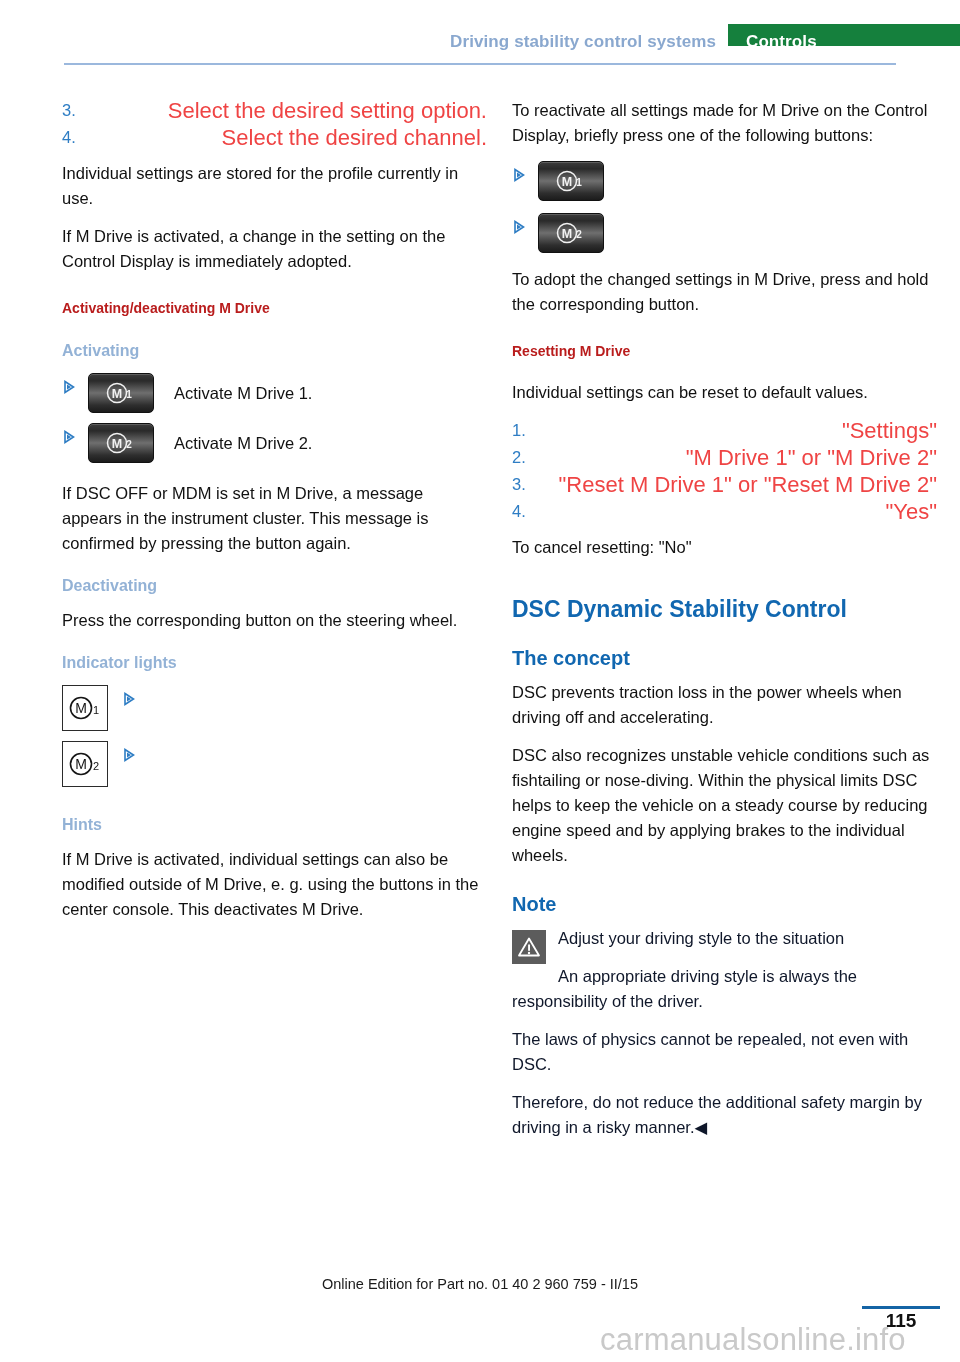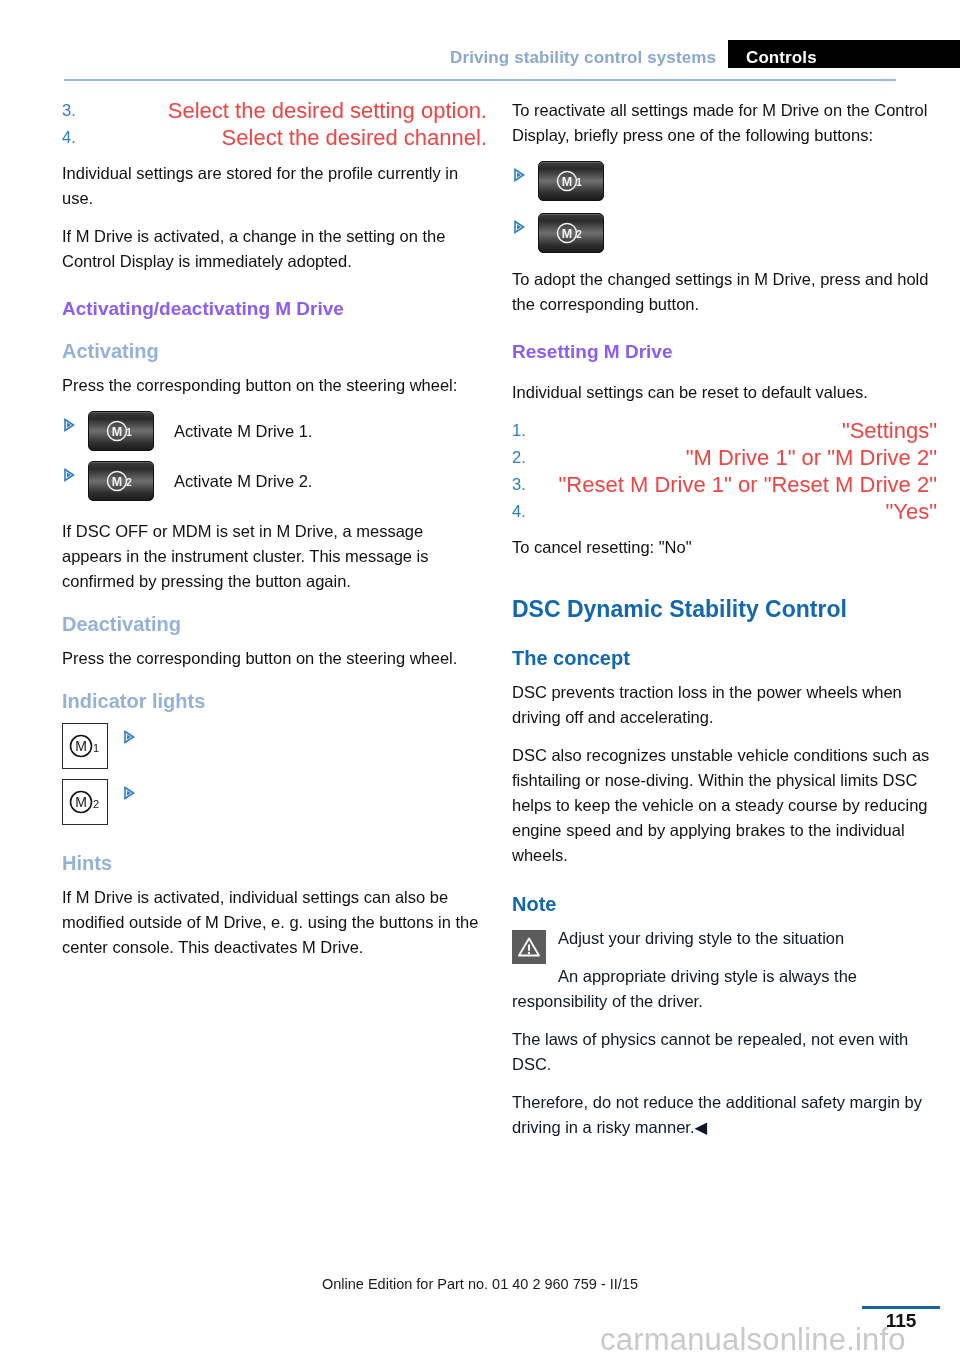--- a/index.html
+++ b/index.html
@@ -11,29 +11,29 @@
     width: 960px;
     height: 1362px;
     position: relative;
     font-family: "Liberation Sans", sans-serif;
     -webkit-font-smoothing: antialiased;
   }
 
   
   .header {
     position: absolute;
-    left: 0; top: 16px;
+    left: 0; top: 0;
     width: 960px;
     height: 62px;
   }
   .header-banner {
     position: absolute;
     left: 728px; top: 24px;
-    width: 232px; height: 28px;
-    background: #000000;
+    width: 232px; height: 22px;
+    background: #15803d;
   }
   .header-banner-label {
     position: absolute;
     left: 18px; top: 8px;
     color: #ffffff;
     font-size: 17px;
     font-weight: bold;
     letter-spacing: 0.1px;
   }
   .header-chapter {
@@ -63,35 +63,35 @@
 
   
   p, .para {
     margin: 0 0 13px 0;
     font-size: 16.5px;
     line-height: 25px;
     color: #111111;
   }
   h2.sec-title {
     margin: 22px 0 16px 0;
-    font-size: 19px;
-    line-height: 25px;
-    font-weight: bold;
-    color: #8b5cf6;
+    font-size: 14px;
+    line-height: 25px;
+    font-weight: bold;
+    color: #b91c1c;
   }
   h2.big-title {
     margin: 34px 0 22px 0;
     font-size: 23px;
     line-height: 30px;
     font-weight: bold;
     color: #1167b0;
   }
   h3.sub-title {
     margin: 18px 0 10px 0;
-    font-size: 20px;
+    font-size: 16px;
     line-height: 24px;
     font-weight: bold;
     color: #93b2d6;
   }
   h3.sub-title-strong {
     margin: 18px 0 10px 0;
     font-size: 20px;
     line-height: 24px;
     font-weight: bold;
     color: #1167b0;
@@ -265,21 +265,20 @@
     </div>
   </div>
 
   <p class="para">Individual settings are stored for the profile currently in use.</p>
   <p class="para">If M Drive is activated, a change in the setting on the Control Display is immediately adopted.</p>
 
   <h2 class="sec-title">Activating/deactivating M Drive</h2>
 
   <h3 class="sub-title">Activating</h3>
 
-  <p class="para">Press the corresponding button on the steering wheel:</p>
 
   <div class="bulrow">
     <div class="tri">
       <svg width="14" height="14" viewBox="0 0 14 14">
           <path d="M3 1.5 L11.5 7 L3 12.5 Z" fill="none" stroke="#2e7dc4" stroke-width="1.6"></path>
           <path d="M5 4.4 L9 7 L5 9.6 Z" fill="#2e7dc4"></path>
         </svg>
     </div>
     <div class="mbtn-row" style="margin-bottom:0;">
       <div class="mbtn">

